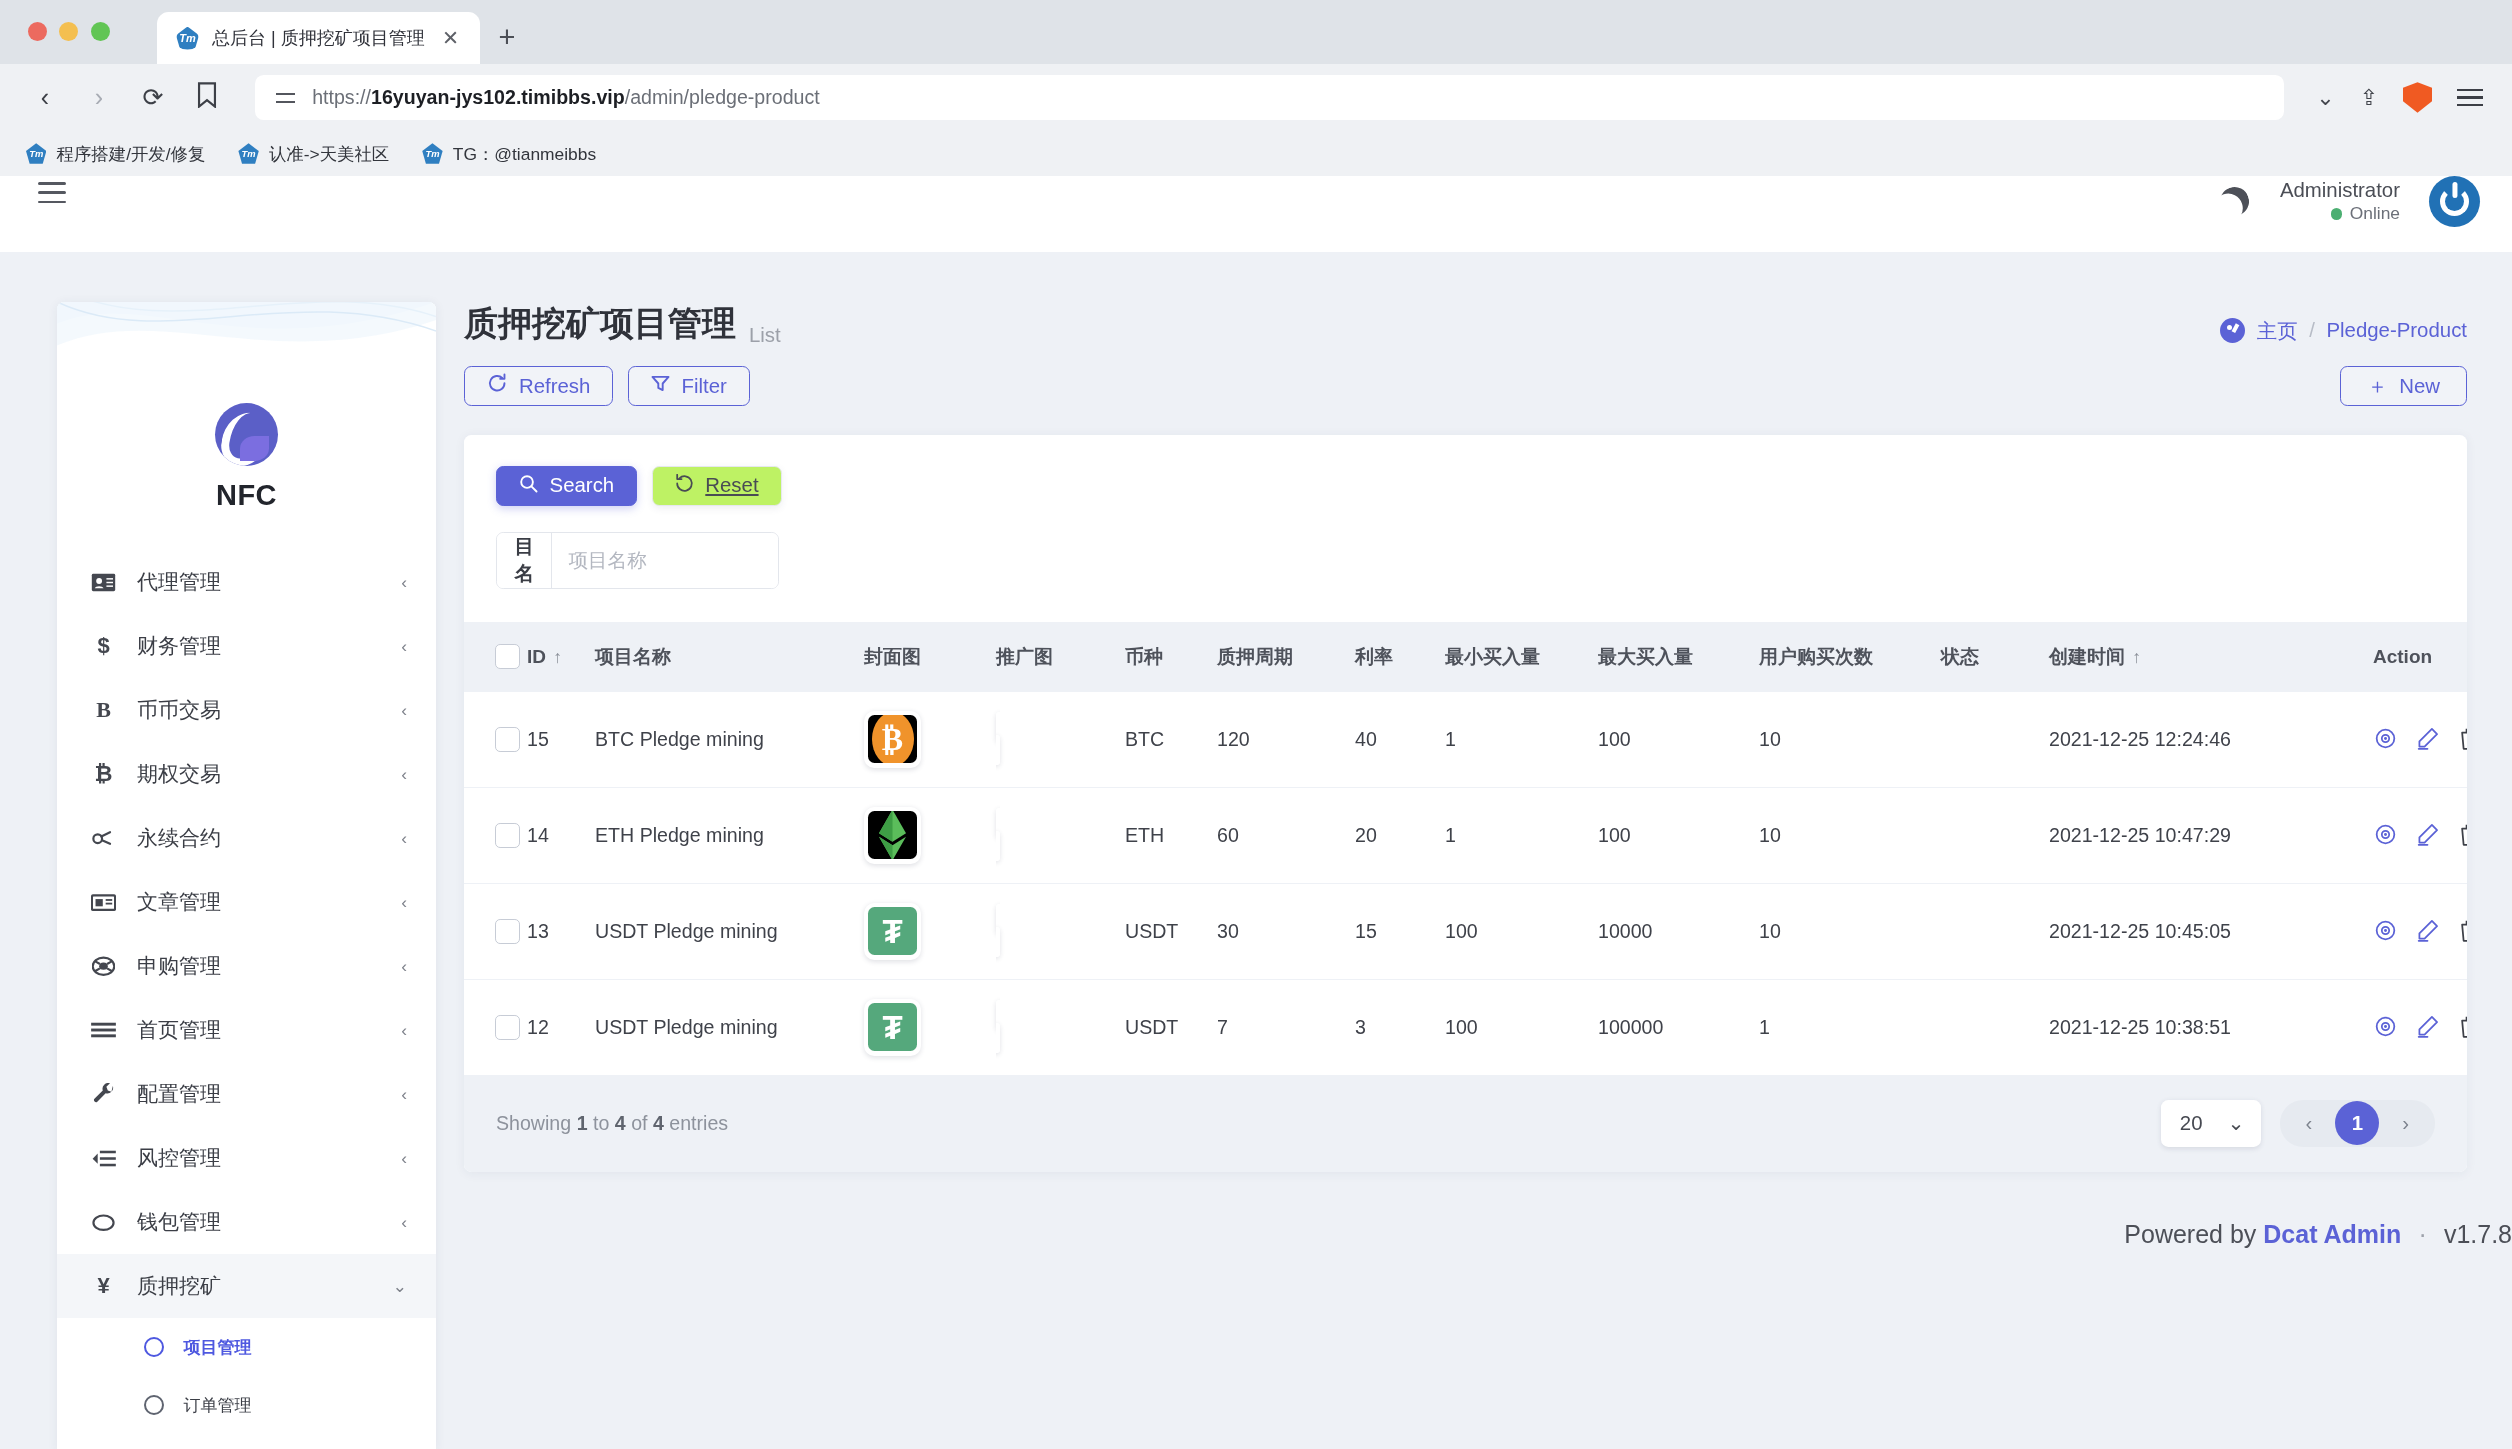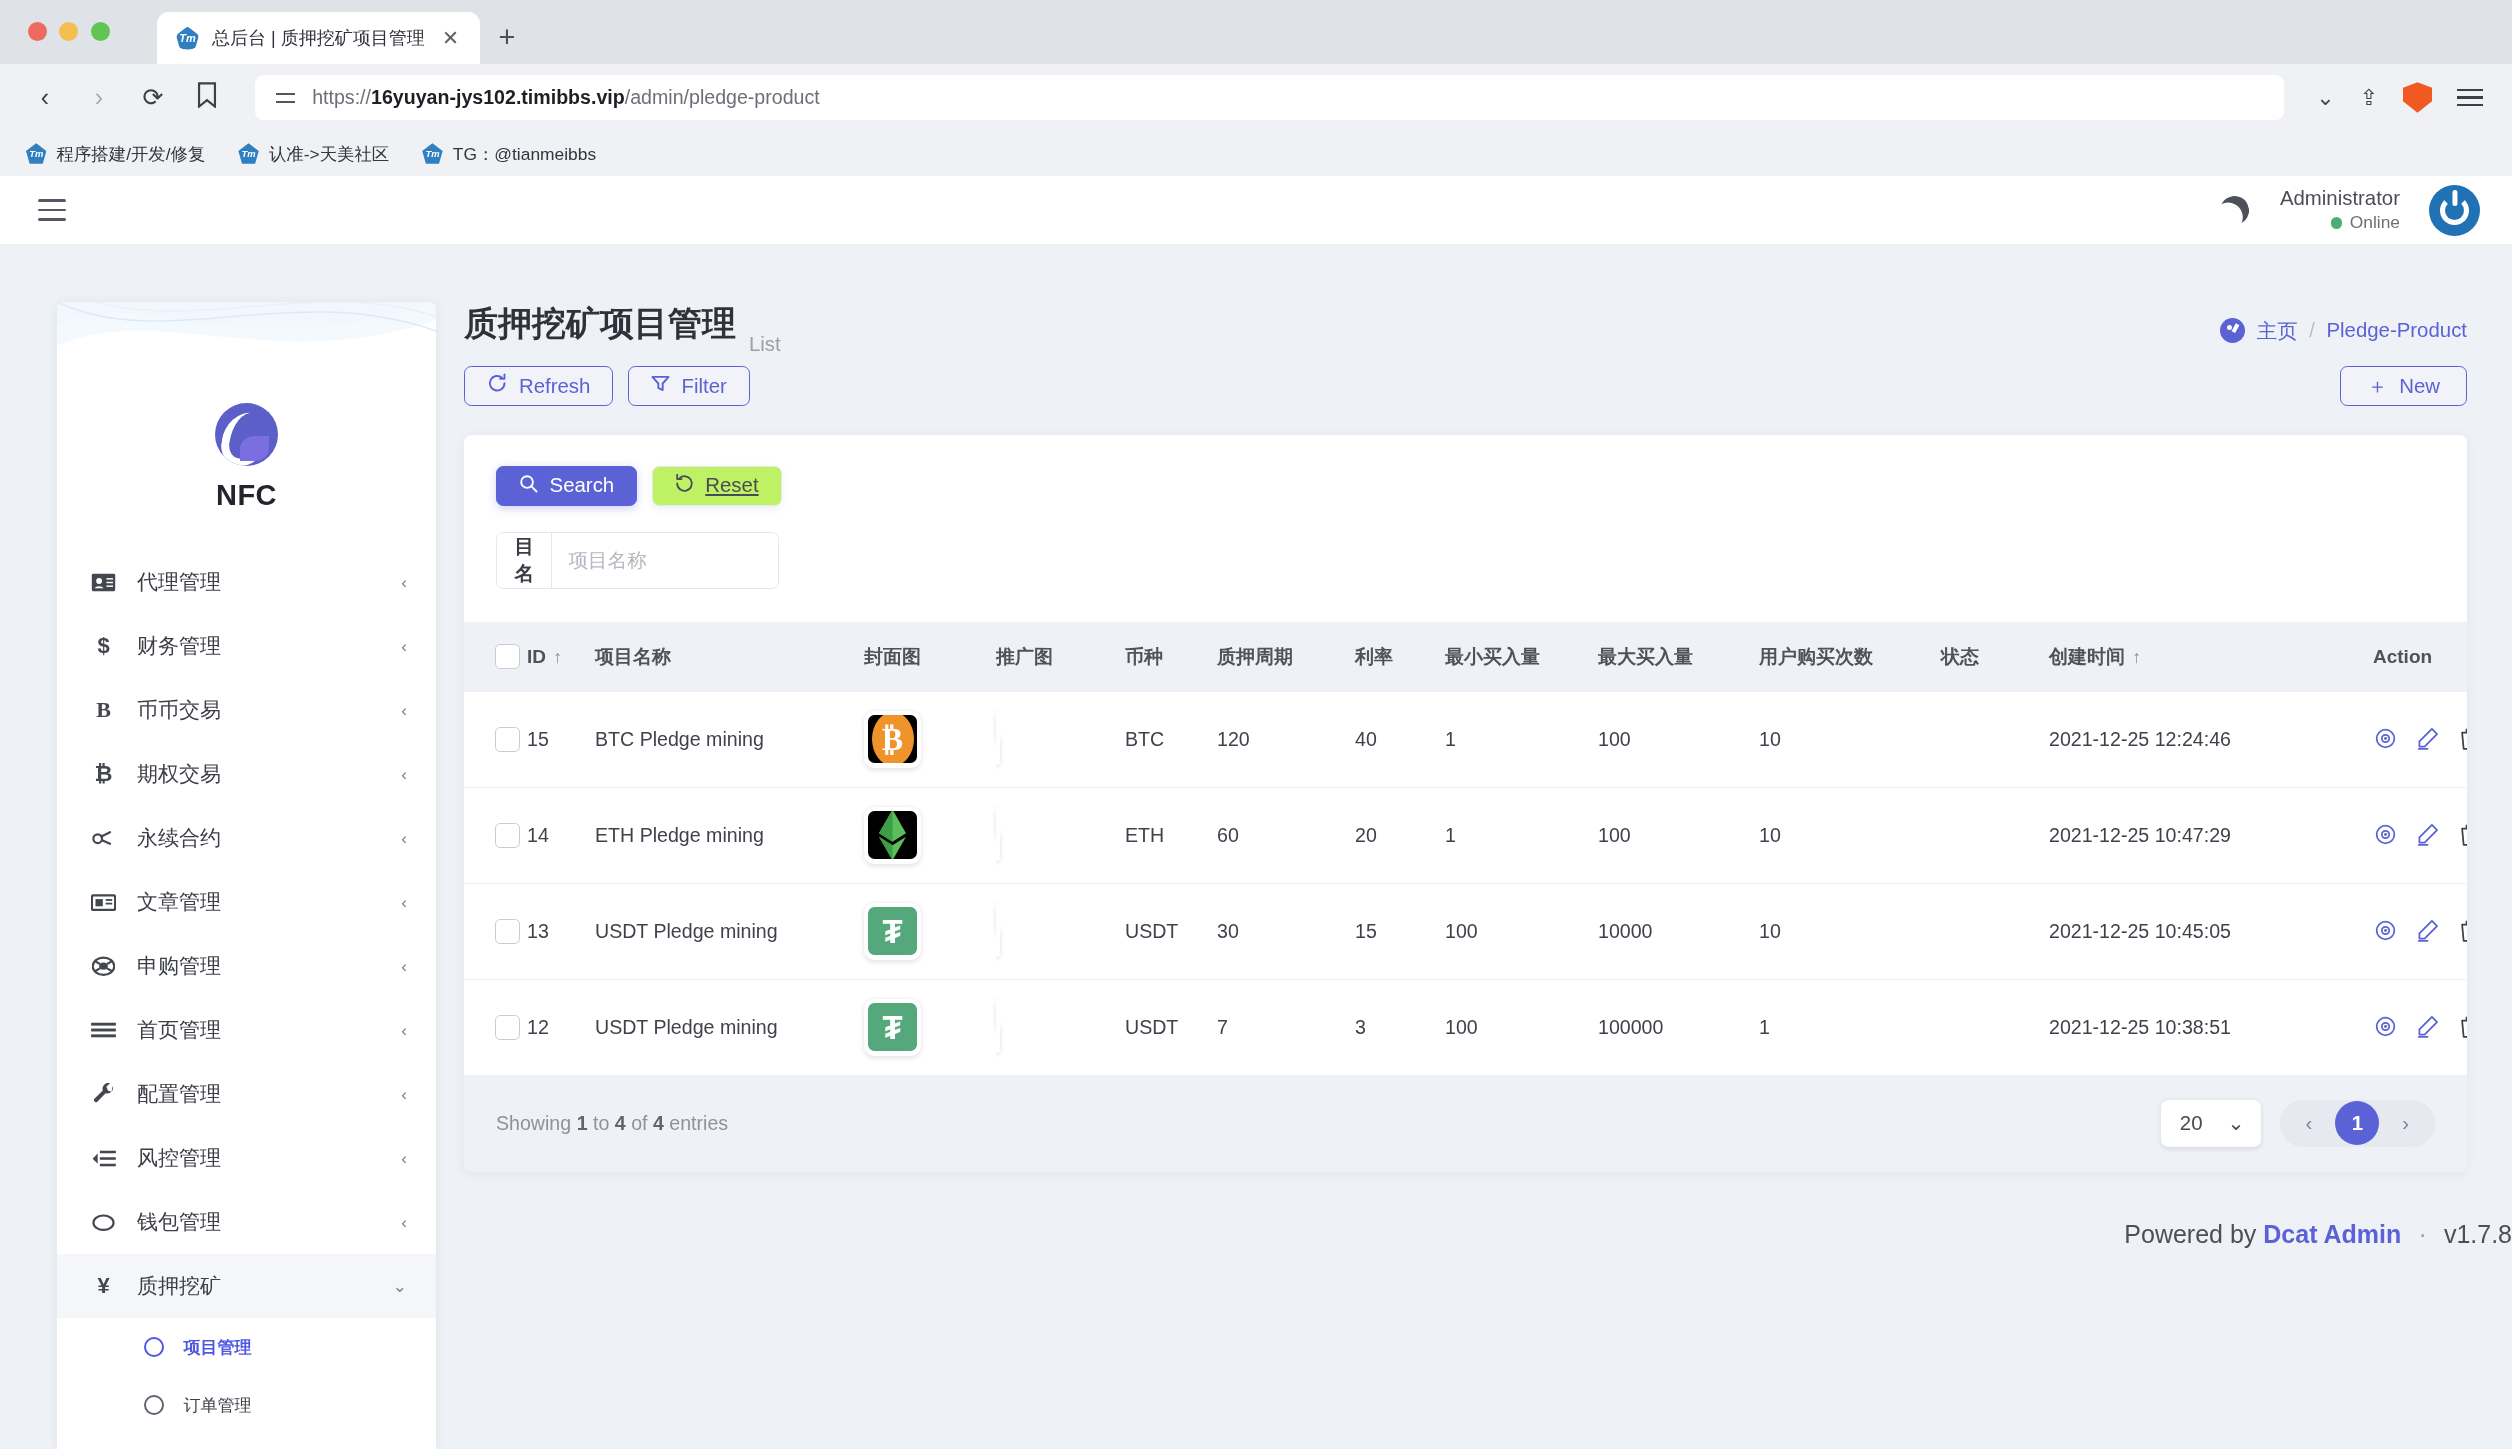--- a/index.html
+++ b/index.html
@@ -66,22 +66,22 @@
     width: 20.4px; height: 20.4px; background: #2f7fc1; color: #fff; font-size: 9.4px;
     font-style: italic; font-weight: 700; display: flex; align-items: center; justify-content: center;
     clip-path: polygon(50% 0%, 100% 38%, 82% 100%, 18% 100%, 0% 38%);
   }
   .bm-label { font-size: 17.4px; color: #32353c; white-space: nowrap; }
 
   
   .viewport { flex: 1; background: #eef1f6; position: relative; overflow: hidden; }
 
   .appbar {
-    position: absolute; left: 0; right: 0; top: 0; height: 68px; background: #fff;
-    display: flex; align-items: center; padding: 0 32px; z-index: 5;
+    position: absolute; left: 0; right: 0; top: 0; height: 76px; background: #fff;
+    display: flex; align-items: flex-start; padding: 0 32px; z-index: 5;
   }
   .menu-toggle { display: flex; flex-direction: column; gap: 6.5px; padding: 5.8px; }
   .menu-toggle i { display: block; width: 28px; height: 2.9px; background: #555860; border-radius: 1.5px; }
   .appbar-right { margin-left: auto; display: flex; align-items: center; gap: 29px; }
   .moon {
     width: 32px; height: 32px; position: relative;
   }
   .moon:before {
     content: ""; position: absolute; inset: 1.5px; border-radius: 50%;
     box-shadow: inset -8px 4.4px 0 0 #4d5058;
@@ -143,21 +143,21 @@
   .sub-item { height: 58px; display: flex; align-items: center; padding-left: 87px; gap: 19px; }
   .sub-ring { width: 20.4px; height: 20.4px; border-radius: 50%; border: 2.2px solid #5f6470; flex: 0 0 auto; }
   .sub-item.cur .sub-ring { border-color: #4e58e0; }
   .sub-label { font-size: 17px; color: #3b3e46; }
   .sub-item.cur .sub-label { color: #4e58e0; font-weight: 700; }
 
   
   .content { position: absolute; left: 436px; right: 0; top: 76px; bottom: 0; overflow: hidden; }
   .page-head { display: flex; align-items: center; padding: 49px 45px 0 28px; }
   .page-title { font-size: 34px; font-weight: 700; color: #2f323a; }
-  .page-sub { font-size: 20.4px; color: #9ca0a9; margin-left: 13px; position: relative; top: 20px; }
+  .page-sub { font-size: 20.4px; color: #9ca0a9; margin-left: 13px; position: relative; top: 11px; }
   .crumbs { margin-left: auto; display: flex; align-items: center; gap: 11.6px; font-size: 20.4px; color: #5b62d6; padding-top: 13px; }
   .crumb-sep { color: #b7bcc6; }
   .gauge {
     width: 25px; height: 25px; border-radius: 50%; background: #5b62d6; position: relative;
   }
   .gauge:after {
     content: ""; position: absolute; left: 50%; top: 5.1px; width: 3.6px; height: 9.4px;
     background: #fff; transform: translateX(-50%) rotate(28deg); transform-origin: bottom center;
   }
   .gauge:before {

